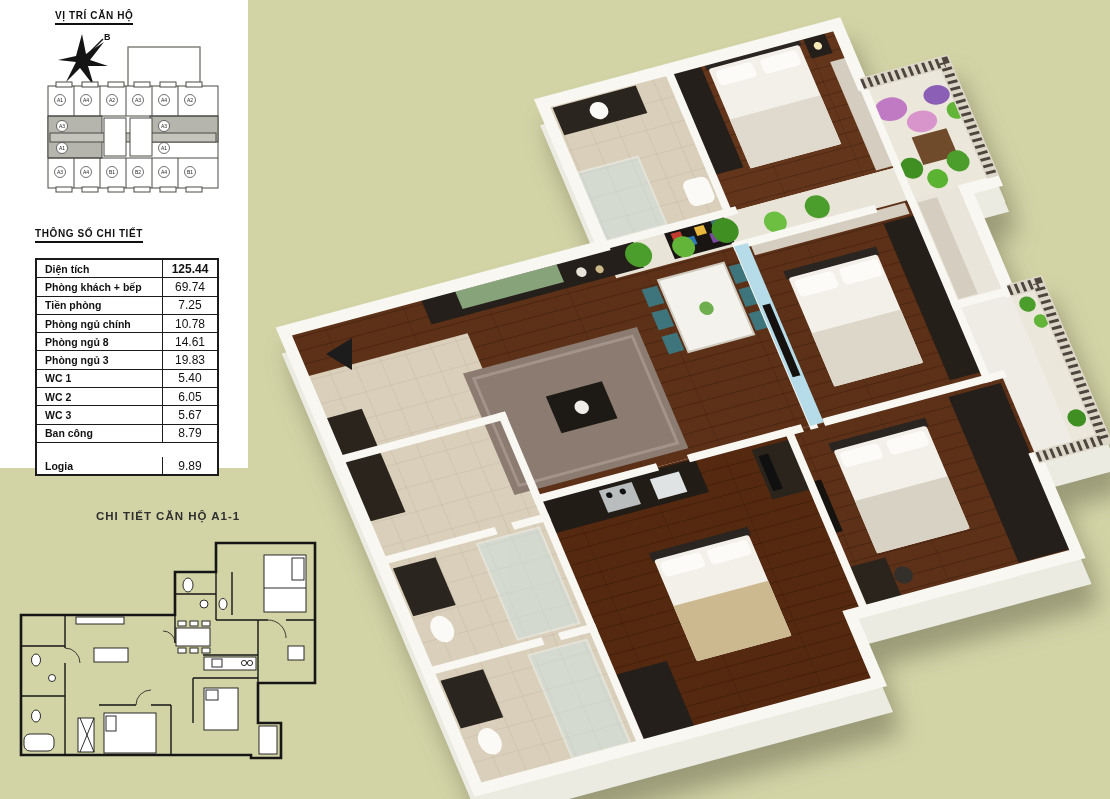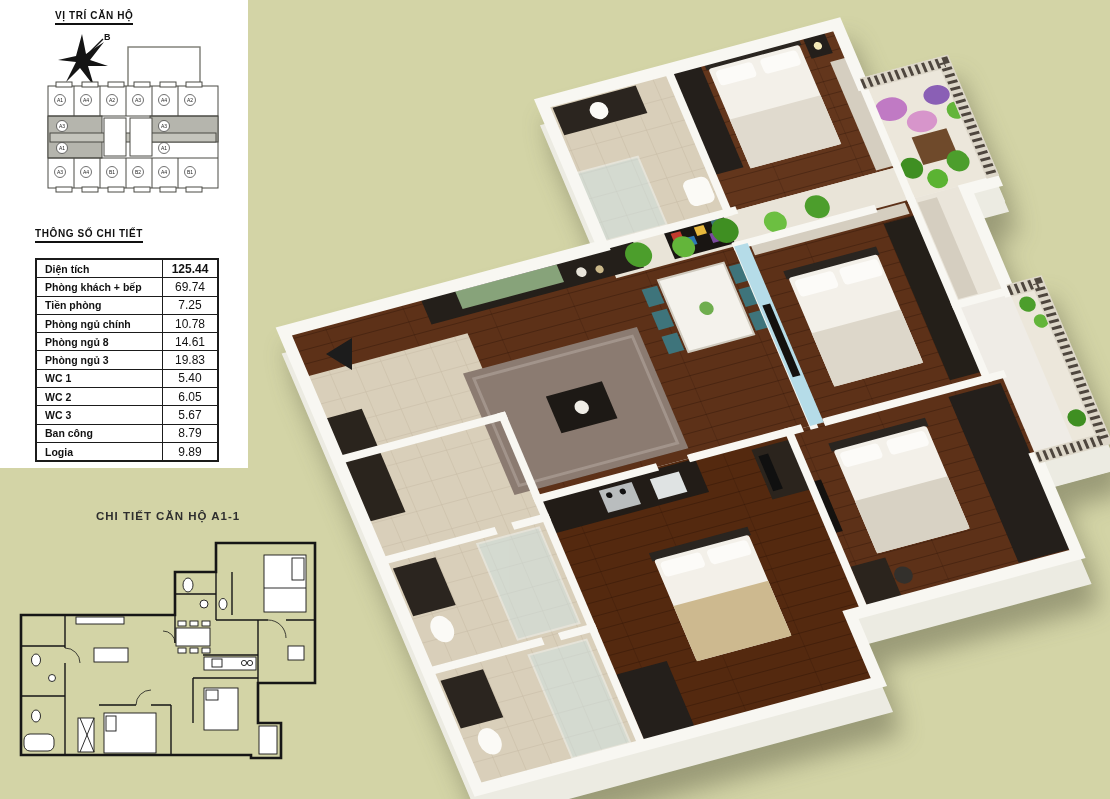--- a/index.html
+++ b/index.html
@@ -22,21 +22,21 @@
   #spec-title{left:35px;top:228px;}
   #detail-title{
     position:absolute;left:96px;top:510px;font-weight:bold;color:#2e2e2e;
     font-size:11.5px;letter-spacing:1px;white-space:nowrap;
   }
   .spec-table{
     position:absolute;left:35px;top:258px;width:180px;
     border:2px solid #1b1b1b;background:#fff;
   }
   .spec-row{display:flex;height:17.3px;border-bottom:1.6px solid #1b1b1b;align-items:center;}
-  .spec-row:last-child{border-bottom:none;}
+  .spec-row:last-child{border-bottom:none;margin-top:14px;}
   .spec-label{
     flex:1;padding-left:8px;font-size:10.5px;font-weight:bold;color:#111;
     white-space:nowrap;overflow:hidden;
   }
   .spec-value{
     width:54px;border-left:1.6px solid #1b1b1b;text-align:center;
     font-size:12px;color:#111;align-self:stretch;display:flex;
     align-items:center;justify-content:center;
   }
   .spec-row.first .spec-value{font-weight:bold;}

